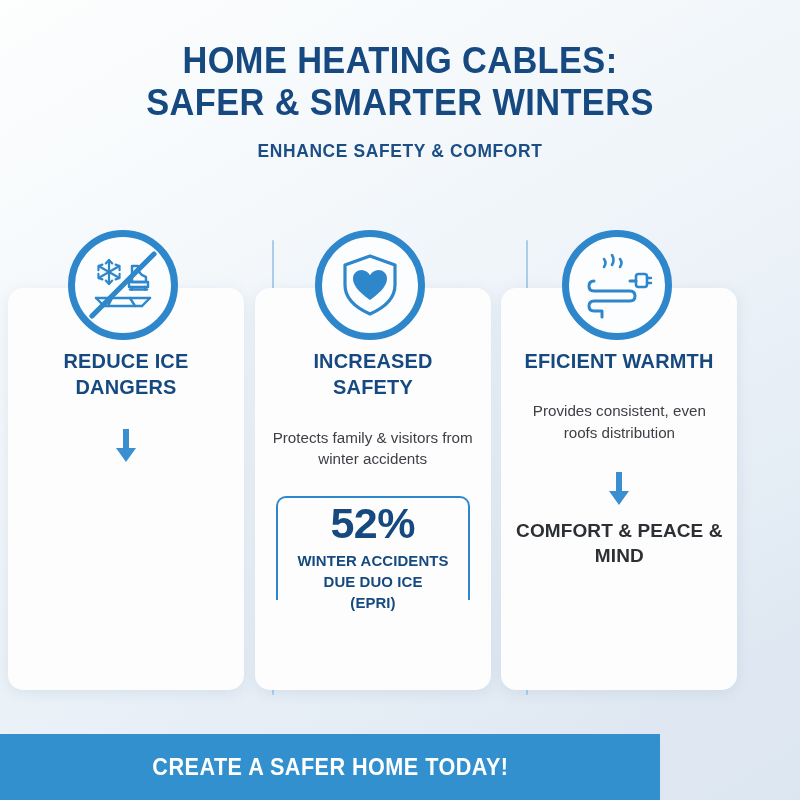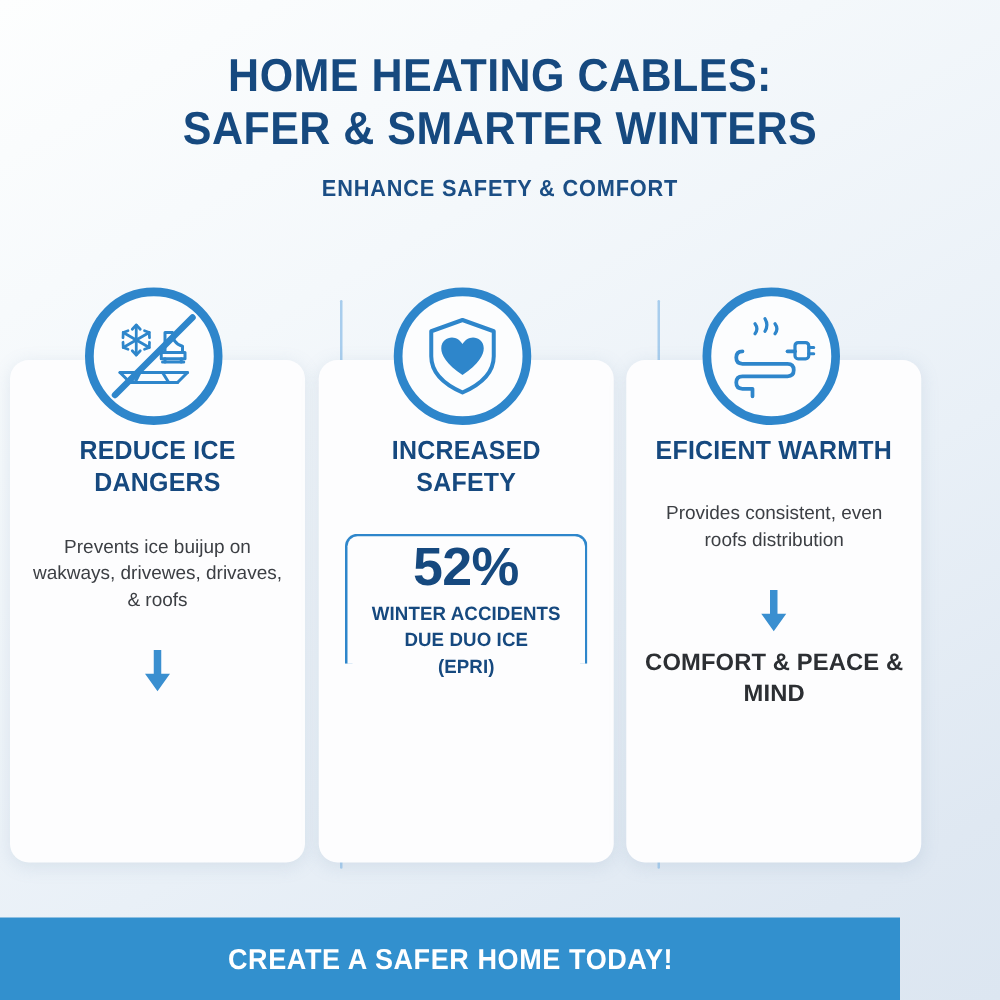--- a/index.html
+++ b/index.html
@@ -207,21 +207,21 @@
     letter-spacing: 0.1px;
     text-transform: uppercase;
     transform: scaleX(0.97);
   }
 
   
   .footer {
     position: absolute;
     left: 0;
     bottom: 0;
-    width: 720px;
+    width: 660px;
     height: 66px;
     background: #3290ce;
     display: flex;
     align-items: center;
     justify-content: center;
   }
   .footer-text {
     color: #ffffff;
     font-size: 23px;
     font-weight: 700;
@@ -279,21 +279,20 @@
             <path d="M66 52 L58 60"></path>
             <path d="M28 52 L24 60 M46 52 L51 60"></path>
           </g>
 
           <line x1="8" y1="70" x2="70" y2="8" stroke="#2e86cb" stroke-width="5.2" stroke-linecap="round"></line>
         </svg>
       </div>
 
       <div class="card-body">
         <div class="card-title">REDUCE ICE DANGERS</div>
-        <div class="card-desc">Prevents ice buijup on wakways, drivewes, drivaves, &amp; roofs</div>
 
         <svg class="arrow" viewBox="0 0 24 34" aria-hidden="true">
           <path d="M9 0 H15 V19 H22 L12 33 L2 19 H9 Z" fill="#3a8fd0"></path>
         </svg>
 
       </div>
     </div>
 
     <div class="col">
       <div class="card"></div>
@@ -301,20 +300,21 @@
       <div class="icon-circle">
         <svg width="62" height="66" viewBox="0 0 62 66" aria-hidden="true">
           <path d="M31 4 L56 13 V33 Q56 51 31 62 Q6 51 6 33 V13 Z" fill="none" stroke="#2e86cb" stroke-width="3.2" stroke-linejoin="round"></path>
           <path d="M31 48 C18 39 14 32 14 26.5 C14 21 18.5 18 22.6 18 C26 18 29.2 20.2 31 23.2
                    C32.8 20.2 36 18 39.4 18 C43.5 18 48 21 48 26.5 C48 32 44 39 31 48 Z" fill="#2e86cb"></path>
         </svg>
       </div>
 
       <div class="card-body">
         <div class="card-title">INCREASED SAFETY</div>
+        <div class="card-desc">Protects family &amp; visitors from winter accidents</div>
 
         <div class="stat-wrap">
           <div class="stat-frame"></div>
           <div class="stat-inner">
             <div class="stat-number">52%</div>
             <div class="stat-label">
               <div>WINTER ACCIDENTS</div>
               <div>DUE DUO ICE</div>
               <div>(EPRI)</div>
             </div>

